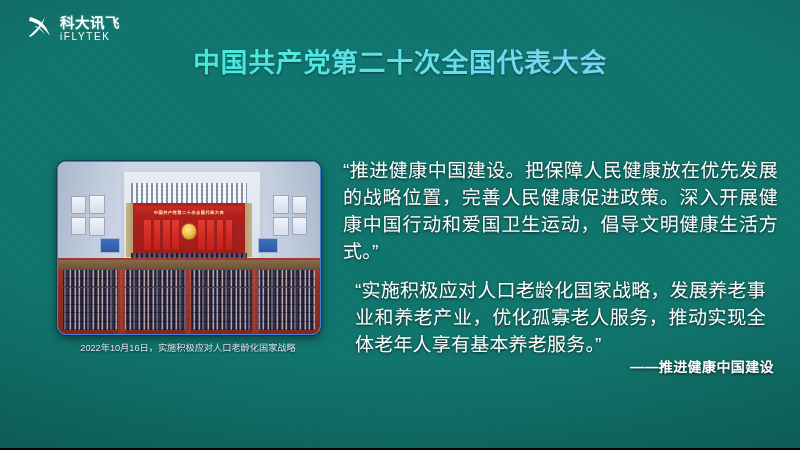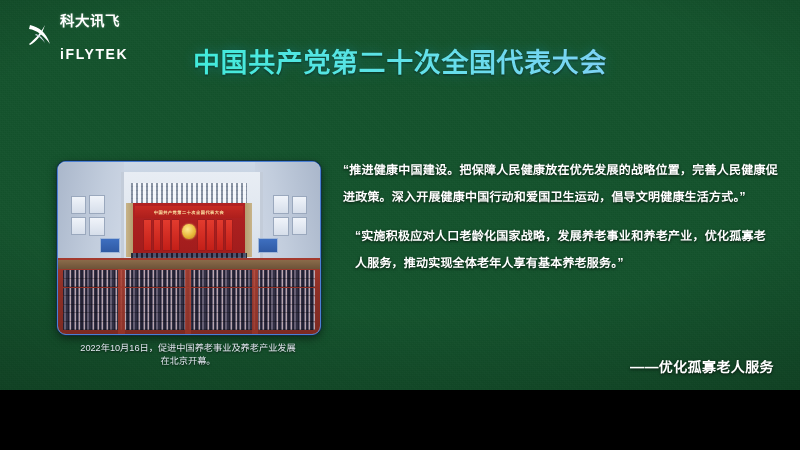--- a/index.html
+++ b/index.html
@@ -8,26 +8,26 @@
     padding: 0;
     background: #000;
   }
   body {
     font-family: "Liberation Sans", "DejaVu Sans", sans-serif;
   }
 
   #slide {
     position: relative;
     width: 800px;
-    height: 390px;
+    height: 448px;
     overflow: hidden;
     background:
       radial-gradient(120% 90% at 50% 0%, rgba(70,72,96,0.55) 0%, rgba(40,42,62,0.25) 45%, rgba(0,0,0,0) 75%),
       linear-gradient(177deg, #32323f 0%, #2b2b3a 16%, #23253４ 30%, #1b2030 45%, #131b2a 60%, #0d1623 75%, #0a1220 88%, #070e1a 100%);
-    background-color: #14532d;
+    background-color: #0f766e;
   }
   
   #noise {
     position: absolute;
     inset: 0;
     pointer-events: none;
     opacity: .5;
     background-image:
       repeating-linear-gradient(0deg, rgba(255,255,255,0.020) 0px, rgba(255,255,255,0.020) 1px, rgba(0,0,0,0.018) 1px, rgba(0,0,0,0.018) 2px),
       repeating-linear-gradient(90deg, rgba(255,255,255,0.016) 0px, rgba(255,255,255,0.016) 1px, rgba(0,0,0,0.016) 1px, rgba(0,0,0,0.016) 2px),
@@ -57,24 +57,24 @@
     line-height: 1;
     color: #ffffff;
   }
   #logo .cn {
     font-size: 14.5px;
     font-weight: bold;
     letter-spacing: .5px;
     text-shadow: 0 0 3px rgba(255,255,255,.25);
   }
   #logo .en {
-    font-size: 14px;
-    font-weight: bold;
+    font-size: 10px;
+    font-weight: normal;
     letter-spacing: 1.6px;
-    margin-top: 18px;
+    margin-top: 2px;
   }
 
   
   #title-block {
     position: absolute;
     left: 0;
     right: 0;
     top: 44px;
     text-align: center;
     z-index: 5;
@@ -231,22 +231,22 @@
   
   #quote-block {
     position: absolute;
     left: 343px;
     top: 157px;
     width: 435px;
     z-index: 5;
   }
   .quote-para {
     color: #ffffff;
-    font-size: 12px;
-    font-weight: bold;
+    font-size: 19px;
+    font-weight: normal;
     line-height: 27px;
     letter-spacing: .2px;
     text-align: justify;
     text-justify: inter-character;
     text-shadow: 0 1px 3px rgba(0,0,0,.75);
   }
   .quote-para + .quote-para { margin-top: 24px; }
 
   #attribution {
     position: absolute;
@@ -331,25 +331,24 @@
       <div class="ph seat-row" style="top:78%;"></div>
       <div class="ph seat-row" style="top:83%;"></div>
       <div class="ph seat-row" style="top:88%;"></div>
       <div class="ph seat-row" style="top:93%;"></div>
 
       <div class="ph aisle" style="left:23%;"></div>
       <div class="ph aisle" style="left:48.5%;"></div>
       <div class="ph aisle" style="left:74%;"></div>
     </div>
     <figcaption id="photo-caption">
-      <div>2022年10月16日，促进中国养老事业及养老产业发展</div>
-      <div>在北京开幕。</div>
+      <div>2022年10月16日，实施积极应对人口老龄化国家战略</div>
     </figcaption>
   </figure>
 
   <div id="quote-block">
     <p class="quote-para" style="margin:0;">“推进健康中国建设。把保障人民健康放在优先发展的战略位置，完善人民健康促进政策。深入开展健康中国行动和爱国卫生运动，倡导文明健康生活方式。”</p>
     <p class="quote-para" style="margin:12px;">“实施积极应对人口老龄化国家战略，发展养老事业和养老产业，优化孤寡老人服务，推动实现全体老年人享有基本养老服务。”</p>
   </div>
 
-  <div id="attribution">——优化孤寡老人服务</div>
+  <div id="attribution">——推进健康中国建设</div>
 
 </div>
 
 </body></html>

